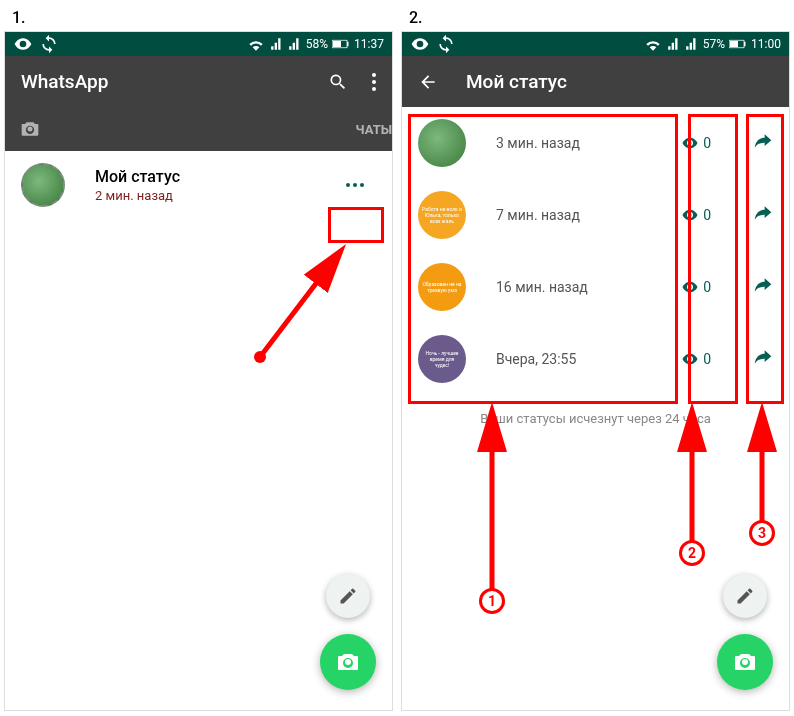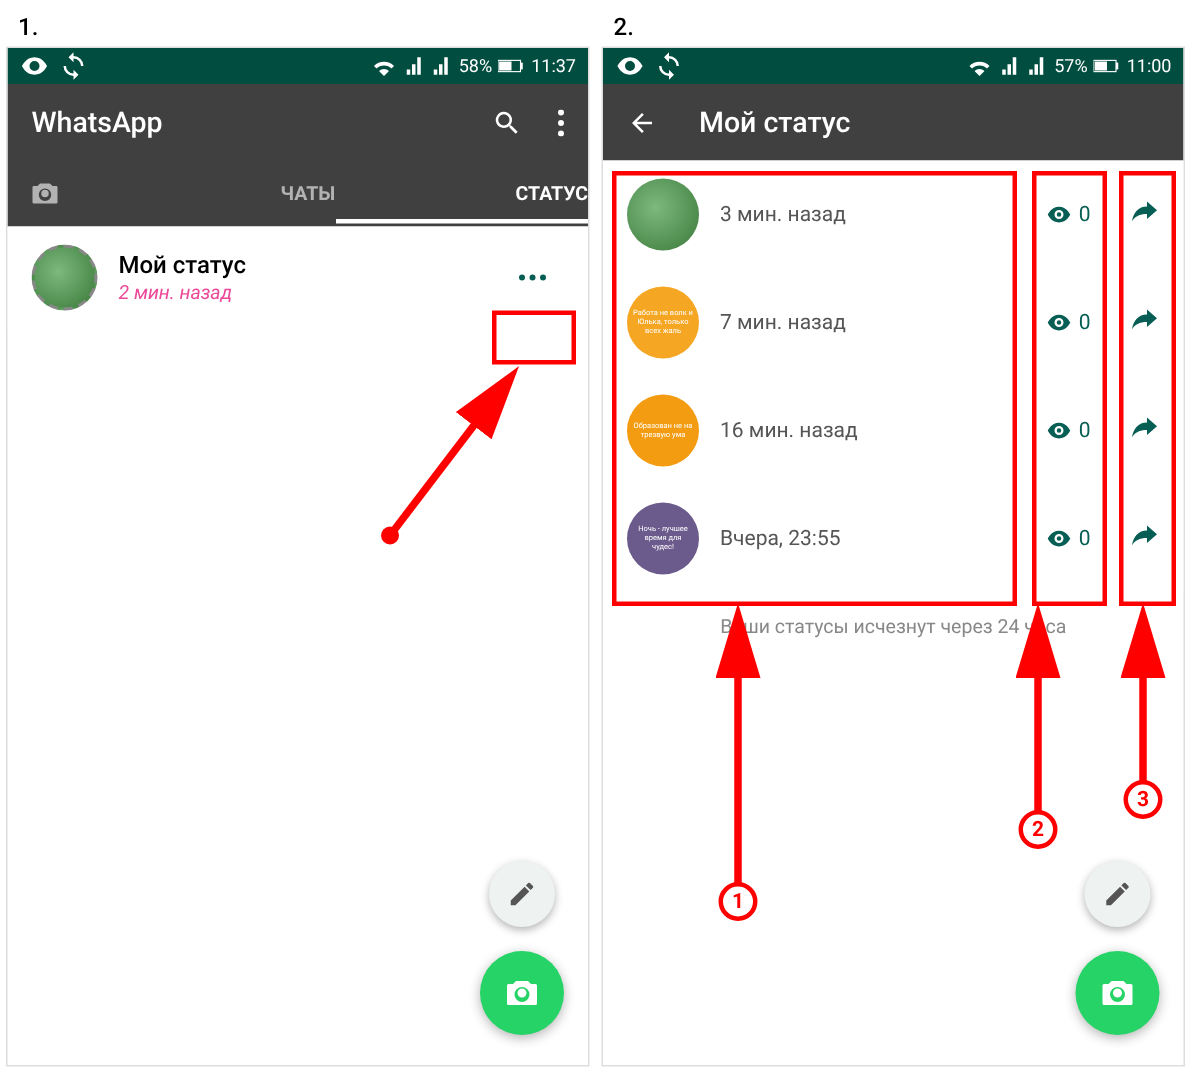--- a/index.html
+++ b/index.html
@@ -24,32 +24,32 @@
   .tab-camera { width: 50px; display: flex; justify-content: center; padding: 12px 0; }
   .tab { flex: 1; text-align: right; padding: 12px 0; font-size: 13px; font-weight: 700; color: rgba(255,255,255,0.6); position: relative; }
   .tab.active { color: #fff; }
   .tab.active::after { content: ''; position: absolute; bottom: 0; left: 0; right: 0; height: 3px; background: #fff; }
   
   .back-header { display: flex; align-items: center; padding: 14px 16px; gap: 28px; }
   .back-title { font-size: 19px; font-weight: 500; }
   
   .content { background: #fff; position: relative; }
   
-  .status-row { display: flex; align-items: center; padding: 12px 16px; gap: 14px; }
+  .status-row { display: flex; align-items: center; padding: 12px 16px; gap: 30px; }
   .avatar { width: 48px; height: 48px; border-radius: 50%; flex-shrink: 0; position: relative; }
   .avatar-ring-seg { box-shadow: 0 0 0 2px #fff; border: 2px dashed #888; width: 44px; height: 44px; }
   .avatar.green { background: radial-gradient(circle at 40% 40%, #7db87d, #3a7a3a); }
   .avatar.orange1 { background: #f5a623; }
   .avatar.orange2 { background: #f39c12; }
   .avatar.purple { background: #6b5b8c; }
   .avatar-text { position: absolute; inset: 0; display: flex; align-items: center; justify-content: center; color: #fff; font-size: 5px; text-align: center; padding: 4px; line-height: 1.2; }
   
   .status-info { flex: 1; }
   .status-title { font-size: 16px; color: #000; font-weight: 500; }
-  .status-time { font-size: 13px; color: #ec4899; margin-top: 2px; font-style: italic; }
+  .status-time { font-size: 13px; color: #7f1d1d; margin-top: 2px; }
   .status-time-only { font-size: 14px; color: #555; }
   
   .views { display: flex; align-items: center; gap: 4px; color: #075E54; font-size: 14px; margin-right: 12px; }
   .forward { color: #075E54; }
   
   .more-btn { padding: 8px 12px; }
   .more-dots { display: flex; gap: 3px; }
   .more-dots span { width: 4px; height: 4px; border-radius: 50%; background: #075E54; }
   
   .footer-text { text-align: center; color: #888; font-size: 13px; padding: 16px; }
@@ -117,21 +117,20 @@
               </svg>
           </div>
         </div>
         <div class="tabs">
           <div class="tab-camera">
             <svg class="icon" viewBox="0 0 24 24" fill="rgba(255,255,255,0.6)">
                 <path d="M12 15a3 3 0 100-6 3 3 0 000 6zm9-9h-3l-2-2H8L6 6H3a1 1 0 00-1 1v12a1 1 0 001 1h18a1 1 0 001-1V7a1 1 0 00-1-1zm-9 12a5 5 0 110-10 5 5 0 010 10z"></path>
               </svg>
           </div>
           <div class="tab">ЧАТЫ</div>
-          <div class="tab active">СТАТУС</div>
         </div>
       </div>
 
       <div class="content">
         <div class="status-row">
           <div class="avatar green avatar-ring-seg"></div>
           <div class="status-info">
             <div class="status-title">Мой статус</div>
             <div class="status-time">2 мин. назад</div>
           </div>

